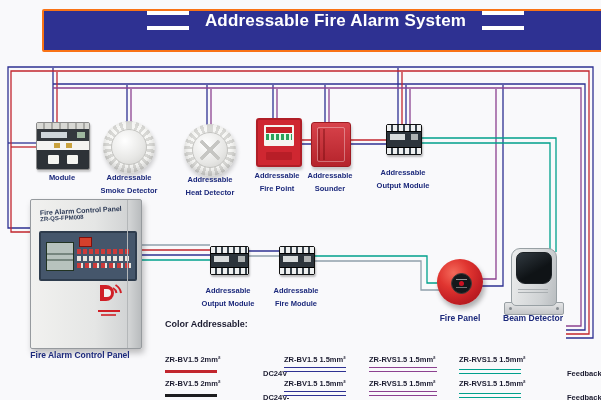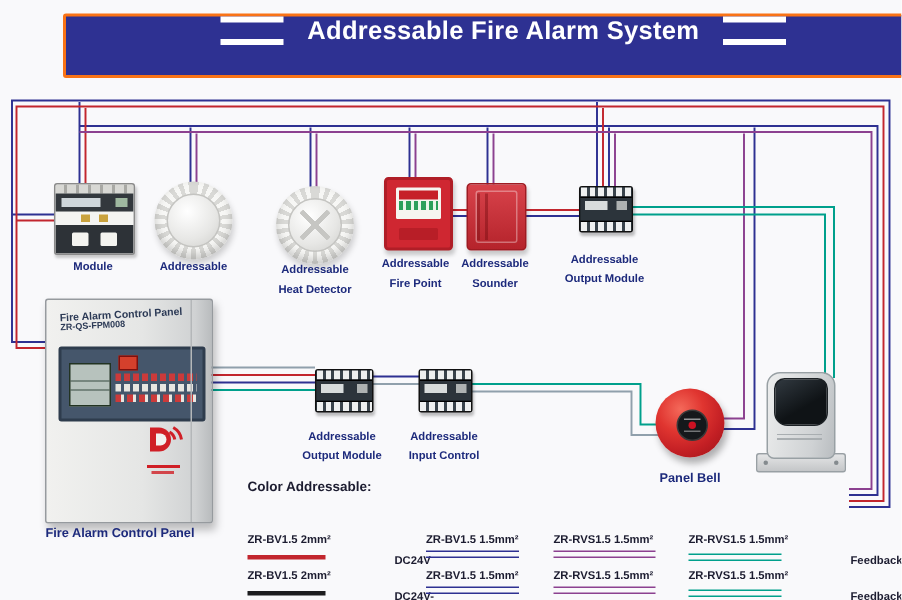--- a/index.html
+++ b/index.html
@@ -277,20 +277,21 @@
       <div class="beam-window"></div>
       <div class="beam-grooves"></div>
     </div>
   </div>
 
   <div class="dlabel" style="left:17px;top:171px">
       <span>Module</span>
     </div>
   <div class="dlabel" style="left:84px;top:171px">
     <span>Addressable</span>
+      <span>Smoke Detector</span>
     </div>
   <div class="dlabel" style="left:165px;top:173px">
     <span>Addressable</span>
       <span>Heat Detector</span>
     </div>
   <div class="dlabel" style="left:232px;top:169px">
     <span>Addressable</span>
       <span>Fire Point</span>
     </div>
   <div class="dlabel" style="left:285px;top:169px">
@@ -300,24 +301,27 @@
   <div class="dlabel" style="left:358px;top:166px">
     <span>Addressable</span>
       <span>Output Module</span>
     </div>
   <div class="dlabel" style="left:183px;top:284px">
     <span>Addressable</span>
       <span>Output Module</span>
     </div>
   <div class="dlabel" style="left:251px;top:284px">
     <span>Addressable</span>
-      <span>Input Control</span>
+      <span>Fire Module</span>
     </div>
   <div class="dlabel" style="left:415px;top:312px;font-size:8.5px">
-    <span>Panel Bell</span>
+    <span>Fire Panel</span>
+    </div>
+  <div class="dlabel" style="left:488px;top:312px;font-size:8.5px">
+    <span>Beam Detector</span>
     </div>
   <div class="dlabel" style="left:20px;top:349px;width:120px;font-size:8.5px">
     <span>Fire Alarm Control Panel</span>
     </div>
 
   <div class="legend">
     <div class="legend-title">Color Addressable:</div>
 
     <div class="lcol" style="left:0px;width:118px">
       <div class="lrow" style="top:20px">

